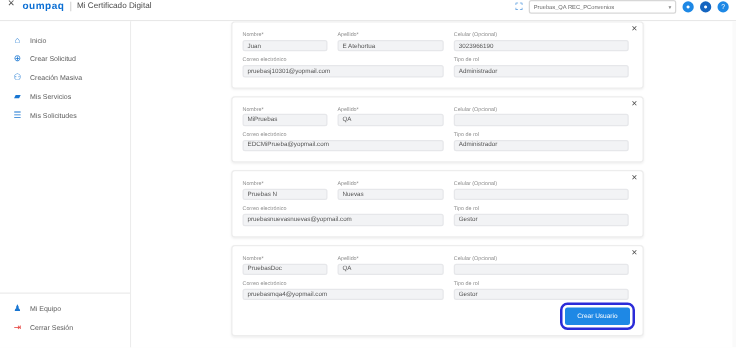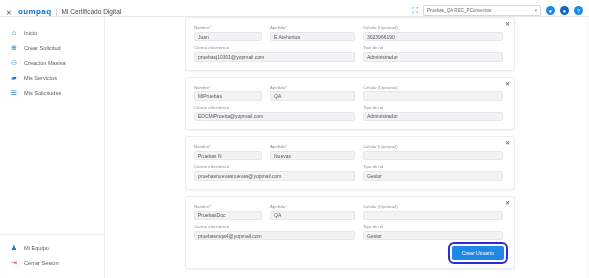--- a/index.html
+++ b/index.html
@@ -8,21 +8,21 @@
     font-family: "Liberation Sans", sans-serif;
     background: #ffffff;
     overflow: hidden;
   }
   .app { position: relative; width: 589px; height: 278px; background: #fbfbfb; }
 
   
   .topbar {
     position: absolute; top: 0; left: 0; width: 589px; height: 17px;
     background: #ffffff; border-bottom: 1px solid #e8e8e8;
-    display: flex; align-items: flex-end;
+    display: flex; align-items: flex-start;
   }
   .tb-close {
     width: 18px; text-align: center; font-size: 7px; color: #555;
     cursor: pointer; line-height: 1;
   }
   .brand { display: flex; align-items: center; gap: 4px; }
   .brand-logo {
     font-size: 8px; font-weight: 700; color: #0b6fd4;
     letter-spacing: 0.4px;
   }

